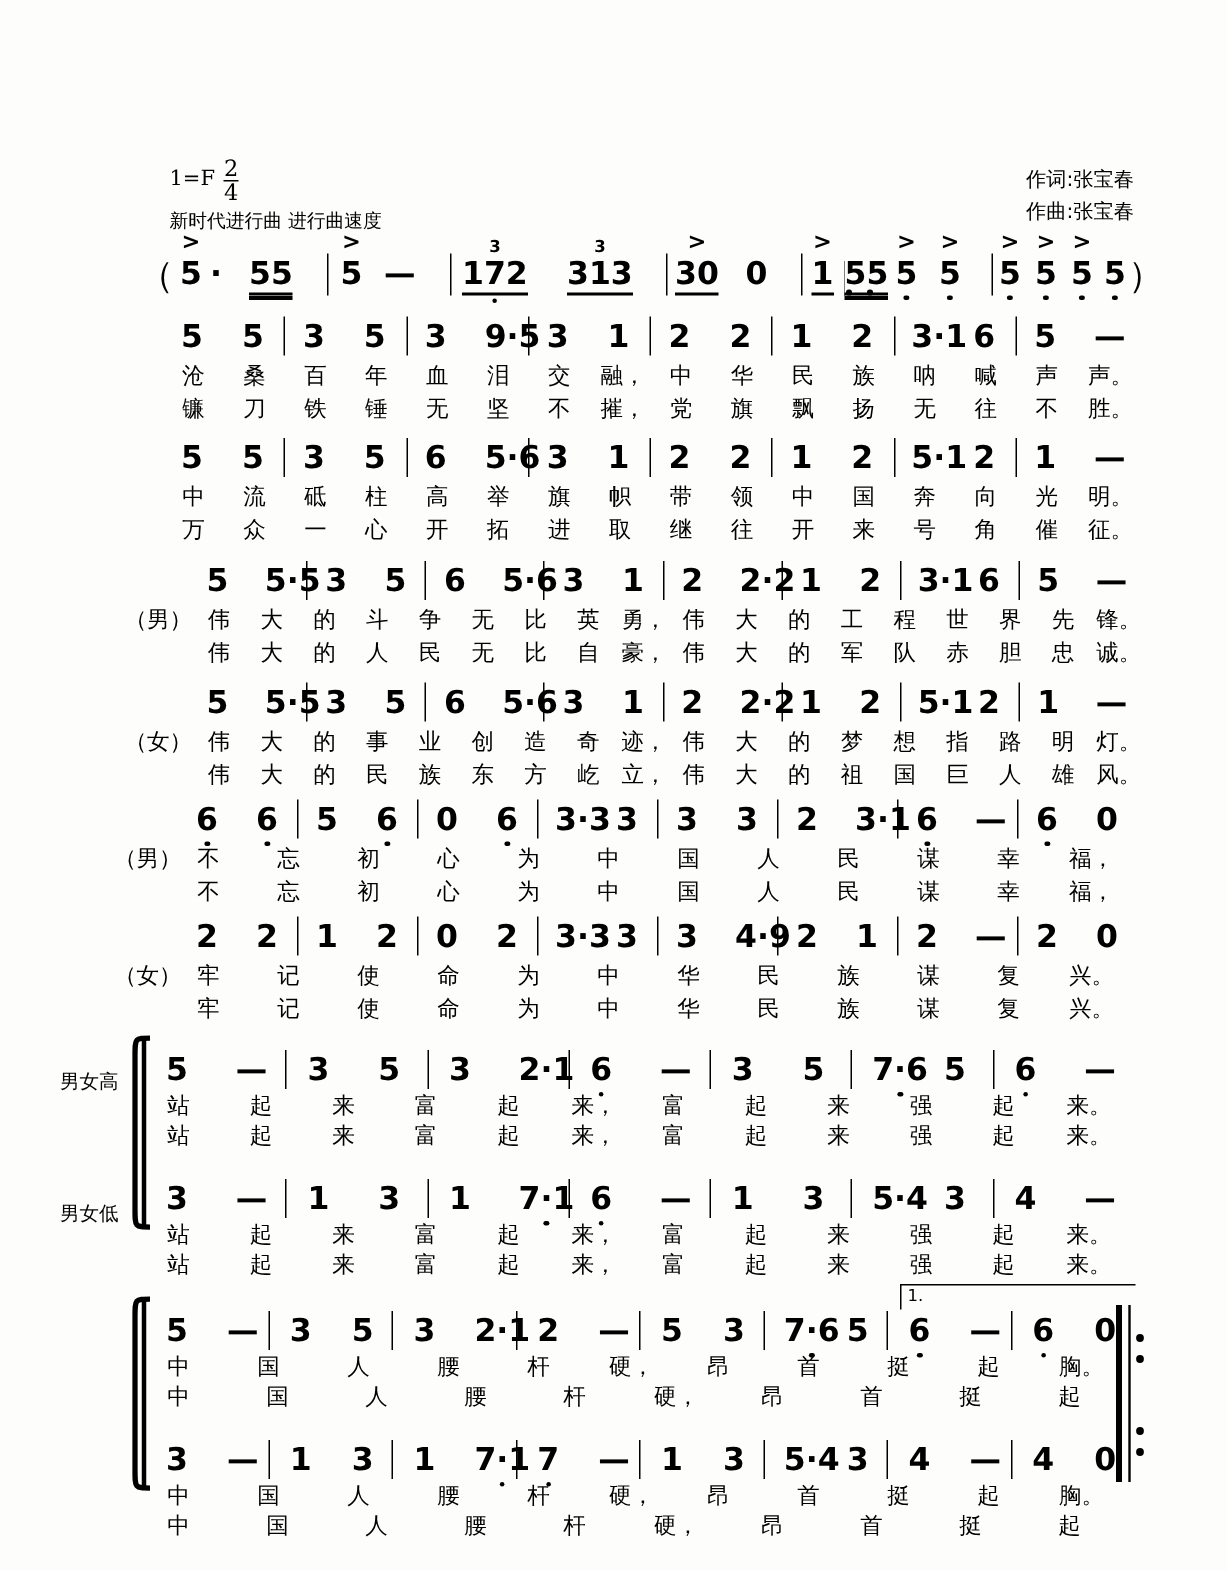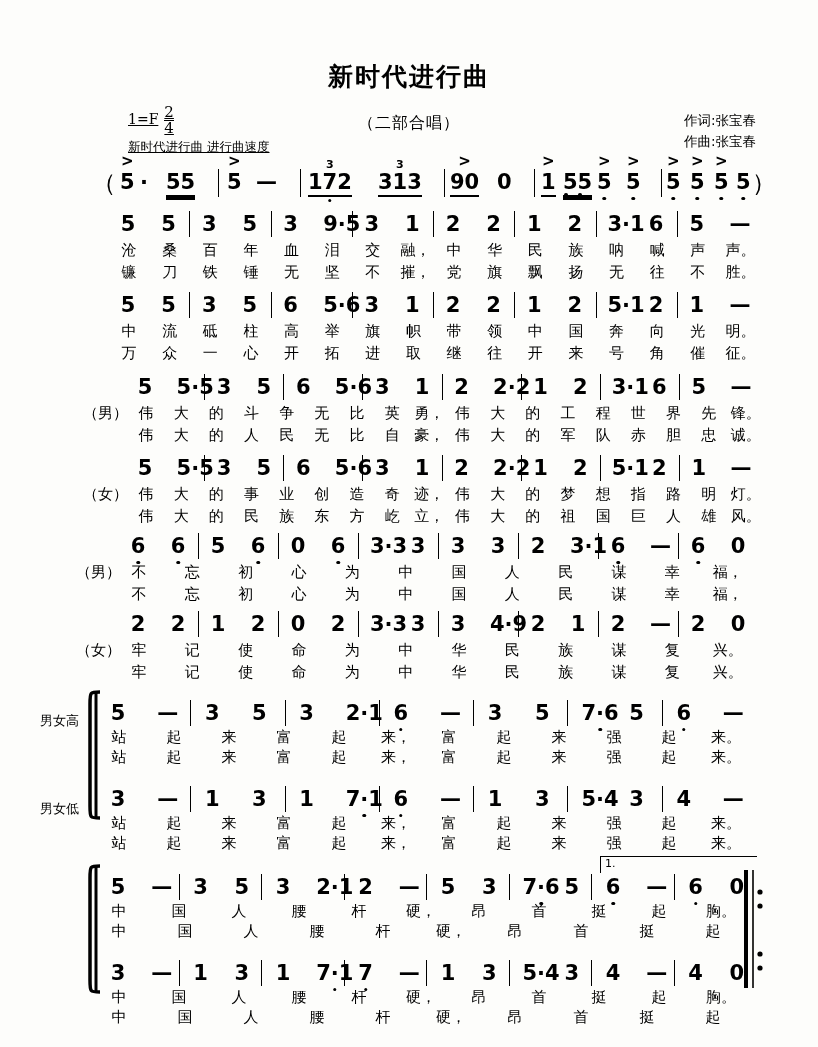--- a/index.html
+++ b/index.html
@@ -15,21 +15,21 @@
 
   
   .title {
     position:absolute; top:60px; left:0; width:818px;
     text-align:center; font-size:25px; font-weight:bold; letter-spacing:2px;
   }
   .subtitle {
     position:absolute; top:113px; left:0; width:818px;
     text-align:center; font-size:16px; letter-spacing:1px;
   }
-  .keybox { position:absolute; top:105px; left:128px; font-size:13px;text-decoration:underline; }
+  .keybox { position:absolute; top:105px; left:113px; font-size:13px; }
   .keyline { display:flex; align-items:flex-start; gap:6px; }
   .keysig { font-size:14px; font-family:"DejaVu Serif","Liberation Serif",serif; padding-top:6px;}
   .meter { display:inline-block; text-align:center; font-size:15px;
            font-family:"DejaVu Serif","Liberation Serif",serif; line-height:1.0; }
   .meter .num { display:block; }
   .meter .den { display:block; border-top:1.4px solid #000; }
   .tempo { font-size:12.5px; margin-top:3px; white-space:nowrap; }
 
   .credits { position:absolute; top:110px; right:62px; font-size:13.5px;
              line-height:1.55; text-align:left; }
@@ -64,22 +64,20 @@
   .ending{ position:absolute; border-top:1.6px solid #000; border-left:1.6px solid #000;
            font-size:11px; }
 
   svg{ overflow:visible; }
 </style>
 </head>
 <body>
 
 <div class="sheet">
 
-  <div class="title">新时代进行曲</div>
-  <div class="subtitle">（二部合唱）</div>
 
   <div class="keybox">
     <div class="keyline">
       <span class="keysig">1=F</span>
       <span class="meter">
         <span class="num">2</span>
         <span class="den">4</span>
       </span>
     </div>
     <div class="tempo">新时代进行曲 进行曲速度</div>
@@ -116,21 +114,21 @@
     </div>
     <div style="position:absolute;left:378px;top:8px;" class="note beam1">
       <span class="tri">3</span>
       <span>313</span>
     </div>
 
     <div class="bar" style="position:absolute;left:437px;top:6px;height:28px;"></div>
 
     <div style="position:absolute;left:450px;top:8px;" class="note beam1">
       <span class="accent">&gt;</span>
-      <span>90</span>
+      <span>30</span>
     </div>
     <div style="position:absolute;left:497px;top:8px;" class="note">0</div>
 
     <div class="bar" style="position:absolute;left:527px;top:6px;height:28px;"></div>
 
     <div style="position:absolute;left:541px;top:8px;" class="note beam1">
       <span class="accent">&gt;</span>
       <span>1</span>
     </div>
     <div style="position:absolute;left:563px;top:8px;" class="note beam1 beam2">

